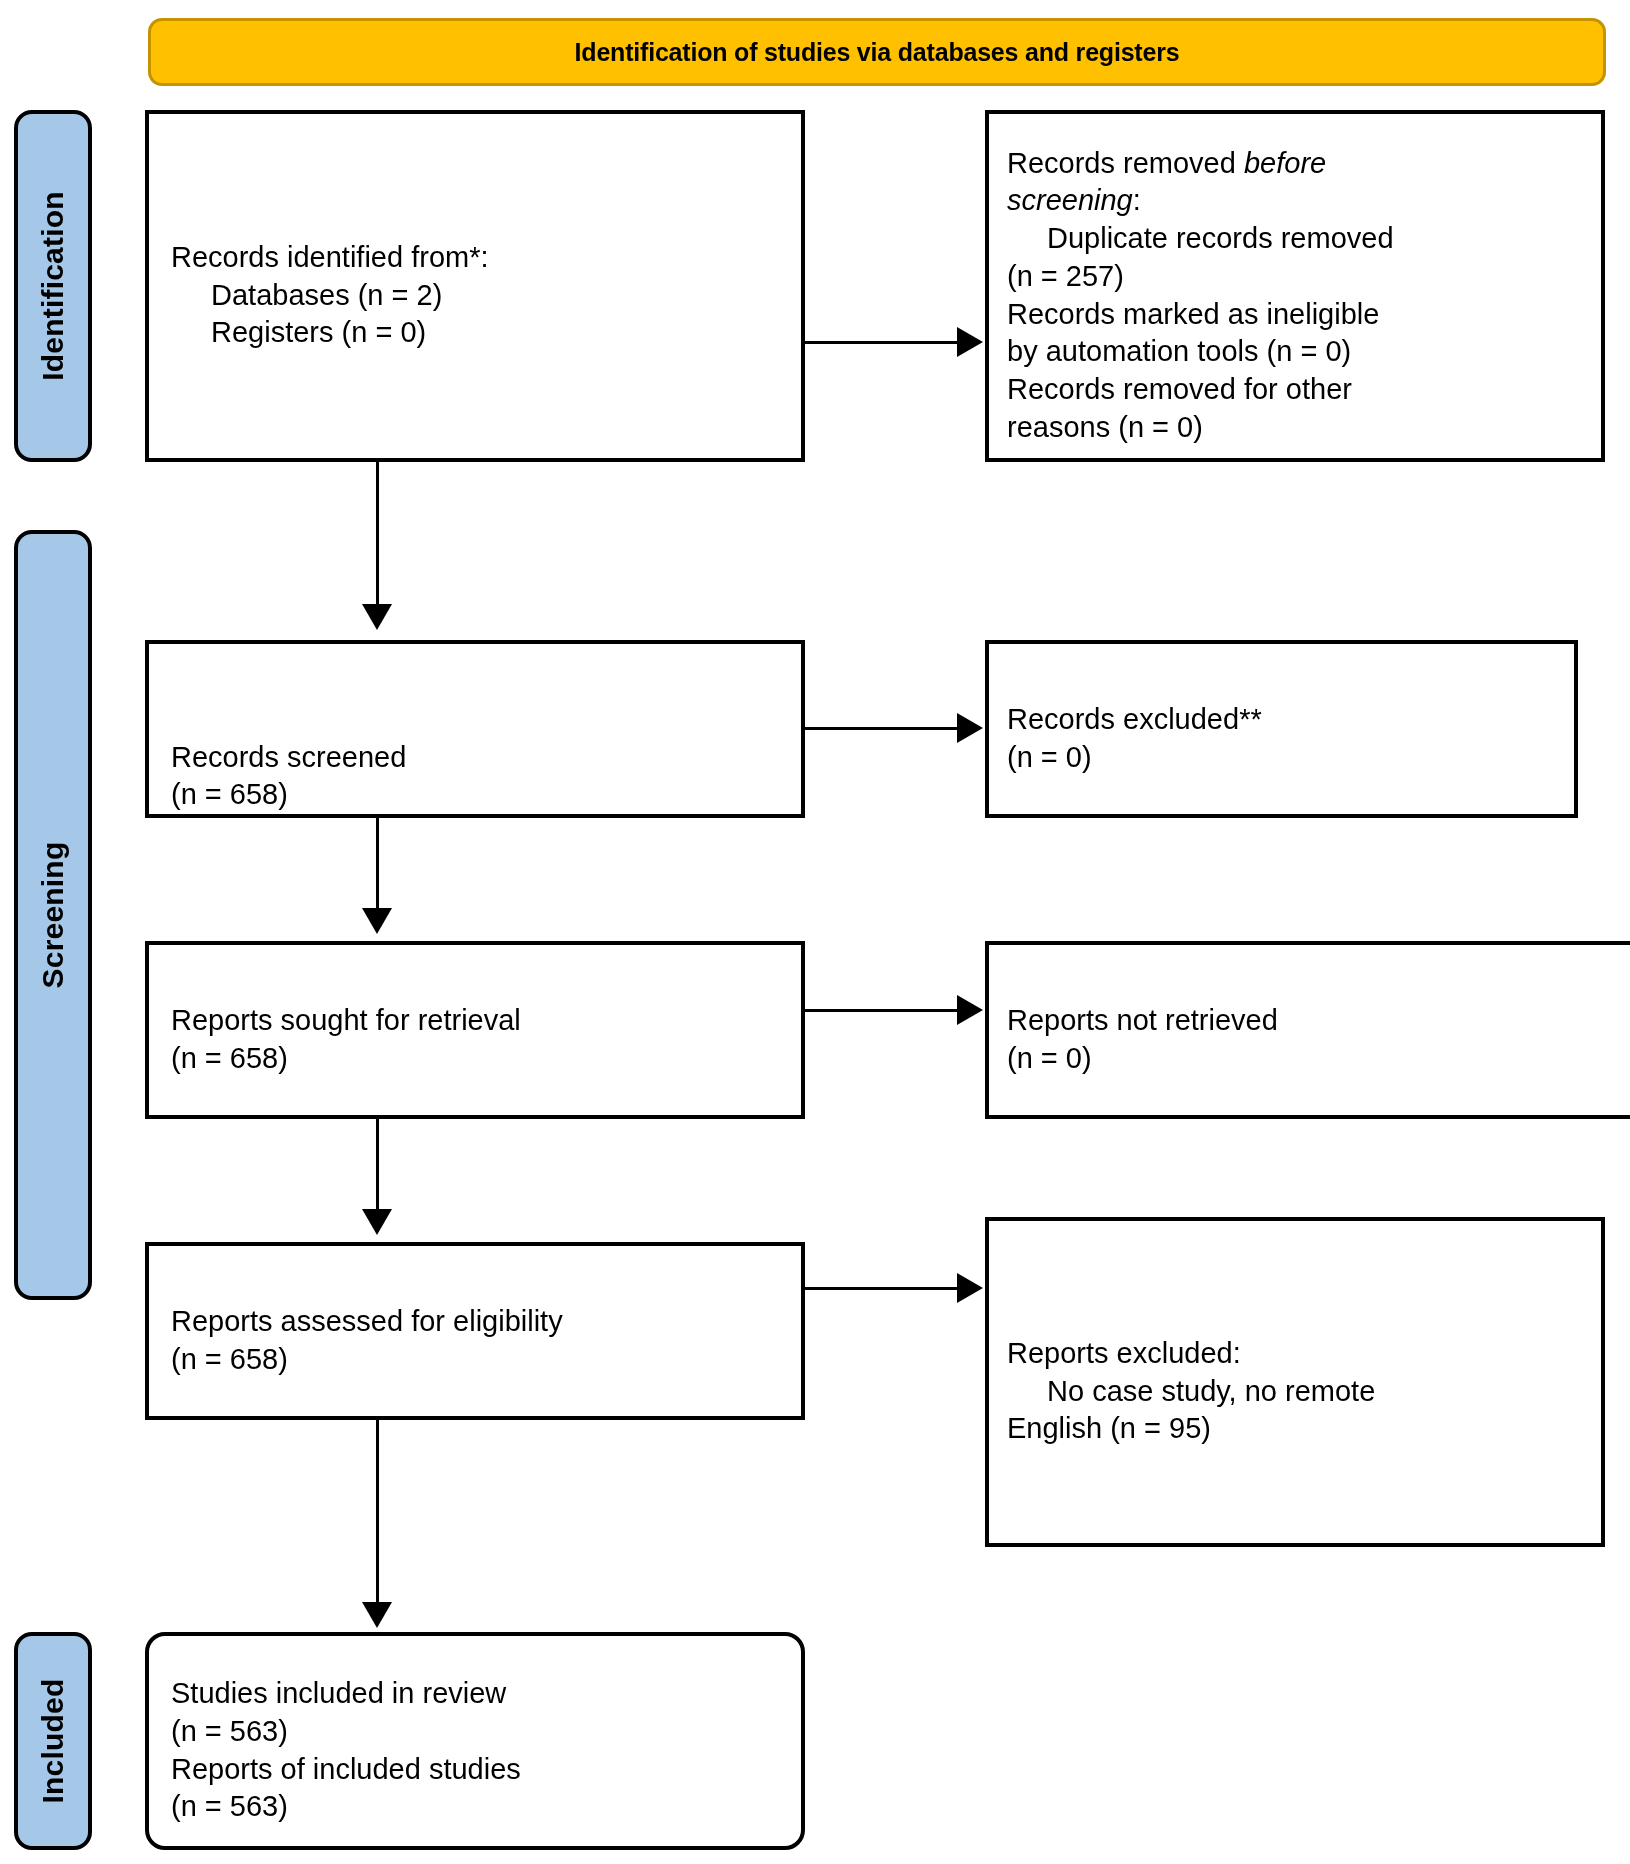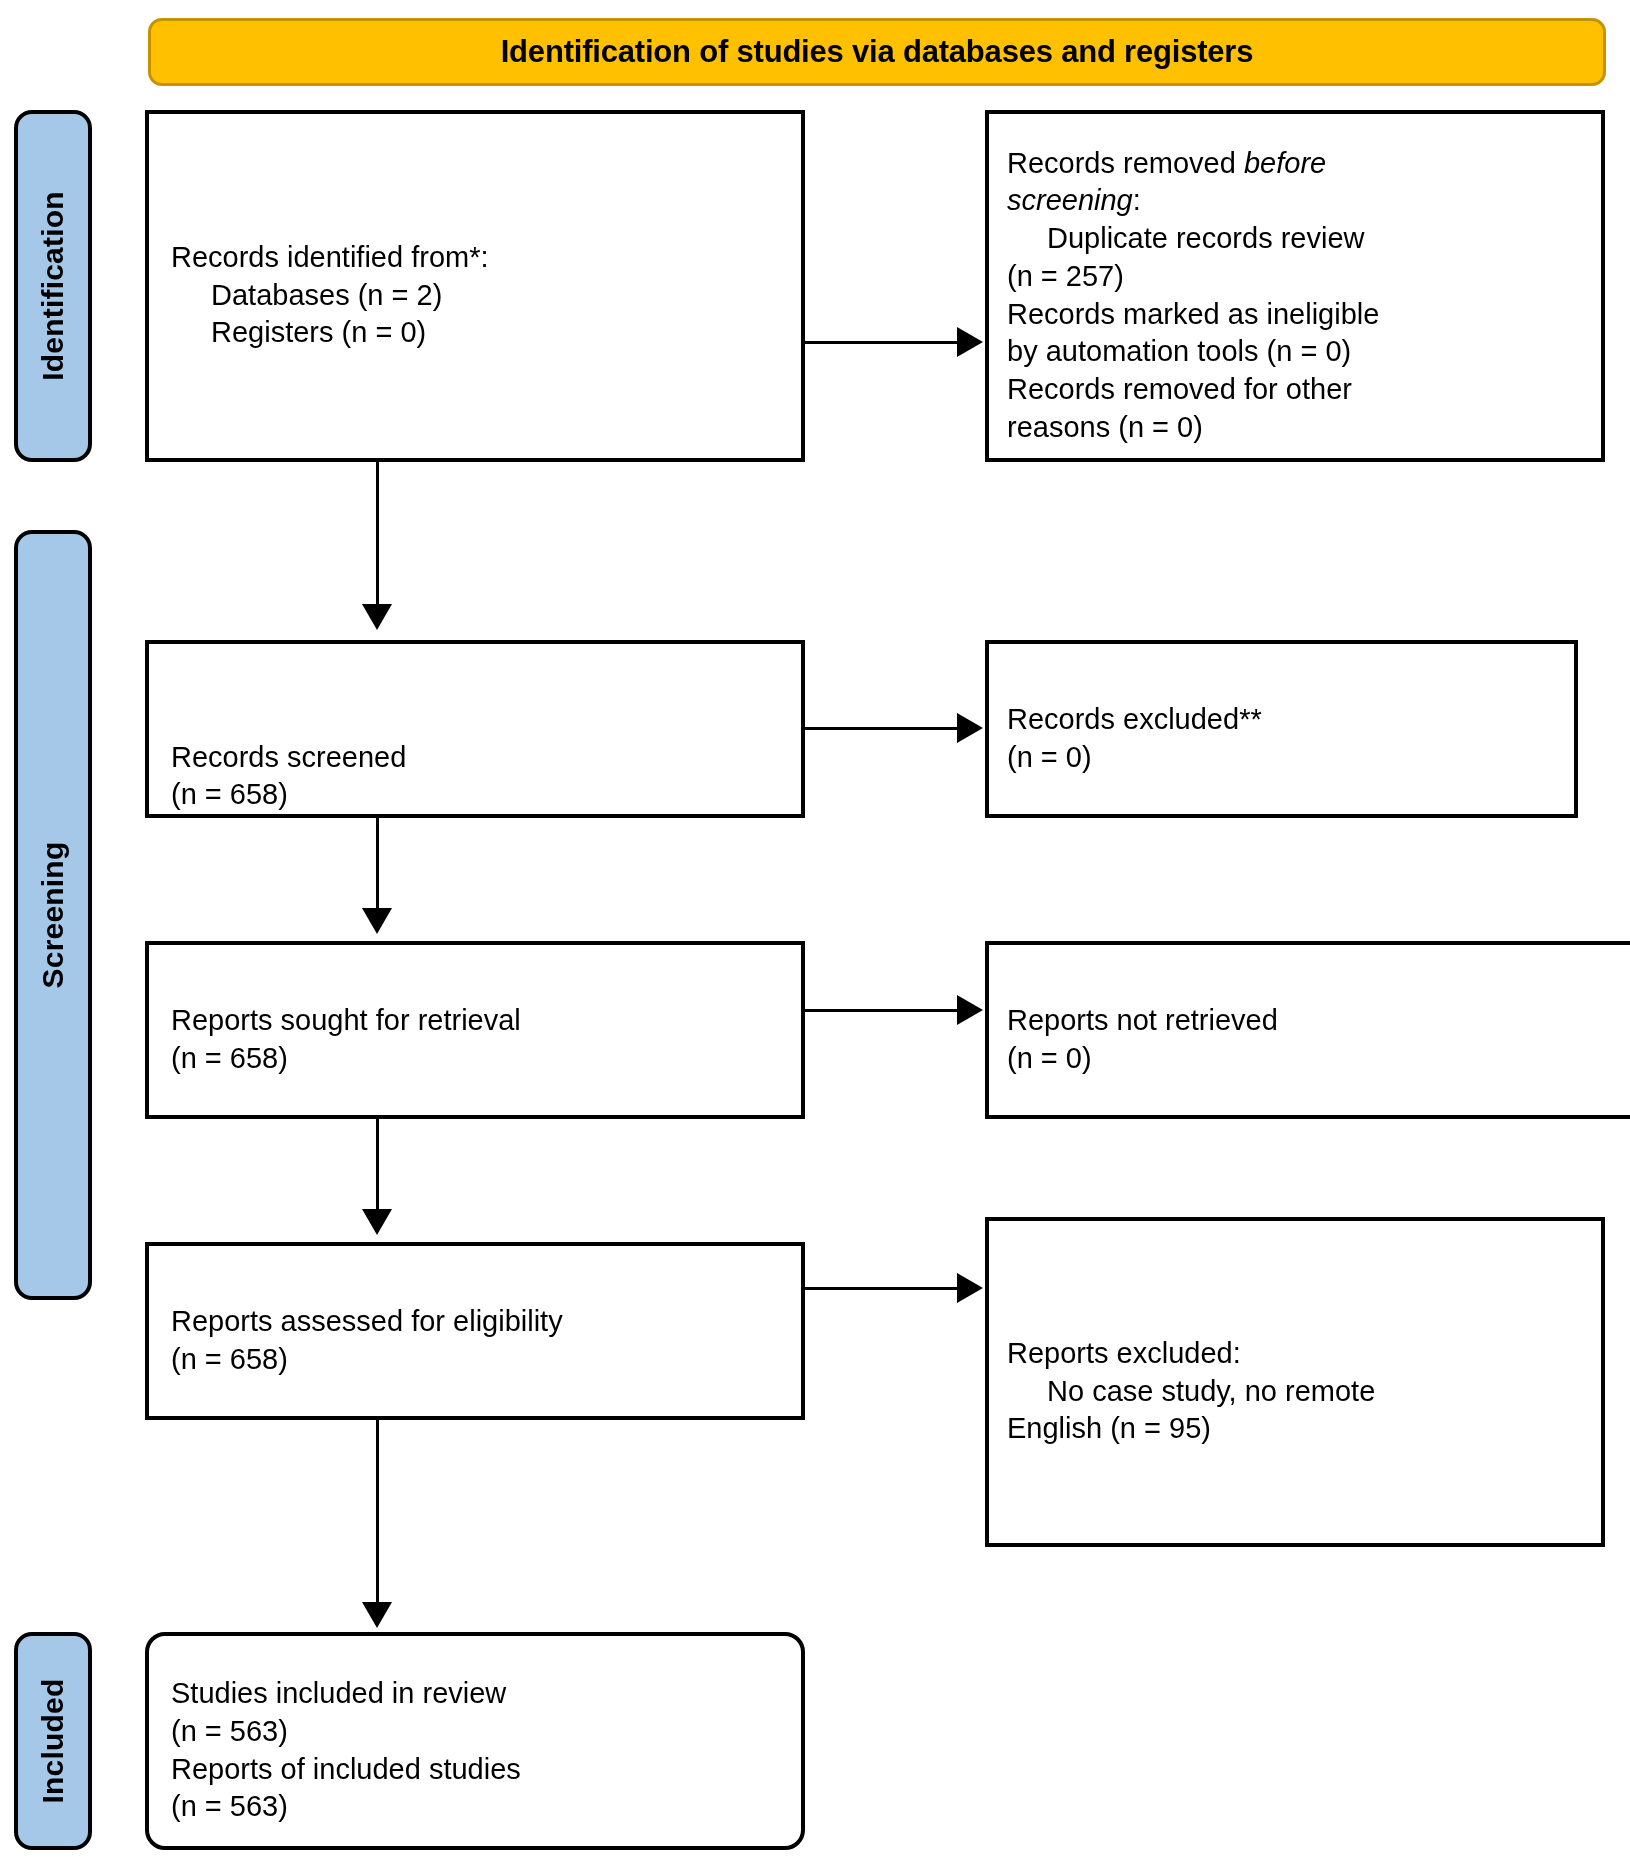--- a/index.html
+++ b/index.html
@@ -28,21 +28,21 @@
     height: 68px;
     background: #FFC000;
     border: 3px solid #C69200;
     border-radius: 14px;
     box-sizing: border-box;
     display: flex;
     align-items: center;
     justify-content: center;
   }
   .banner-text {
-    font-size: 31px;
+    font-size: 25px;
     font-weight: bold;
     letter-spacing: -0.2px;
     color: #000000;
     text-align: center;
     white-space: nowrap;
   }
 
   
   .stage-tab {
     position: absolute;
@@ -139,21 +139,21 @@
       <p>Records identified from*:</p>
       <p class="indent">Databases (n = 2)</p>
       <p class="indent">Registers (n = 0)</p>
     </div>
   </div>
 
   <div class="fbox" style="left:985px; top:110px; width:620px; height:352px;">
     <div class="body" style="padding-left:18px;">
       <p><span>Records removed </span><span class="ital">before</span></p>
       <p><span class="ital">screening</span><span>:</span></p>
-      <p class="indent">Duplicate records review</p>
+      <p class="indent">Duplicate records removed</p>
       <p>(n = 257)</p>
       <p>Records marked as ineligible</p>
       <p>by automation tools (n = 0)</p>
       <p>Records removed for other</p>
       <p>reasons (n = 0)</p>
     </div>
   </div>
 
   <div class="hline" style="left:805px; top:341px; width:155px;"></div>
   <div class="arrow-right" style="left:957px; top:327px;"></div>

